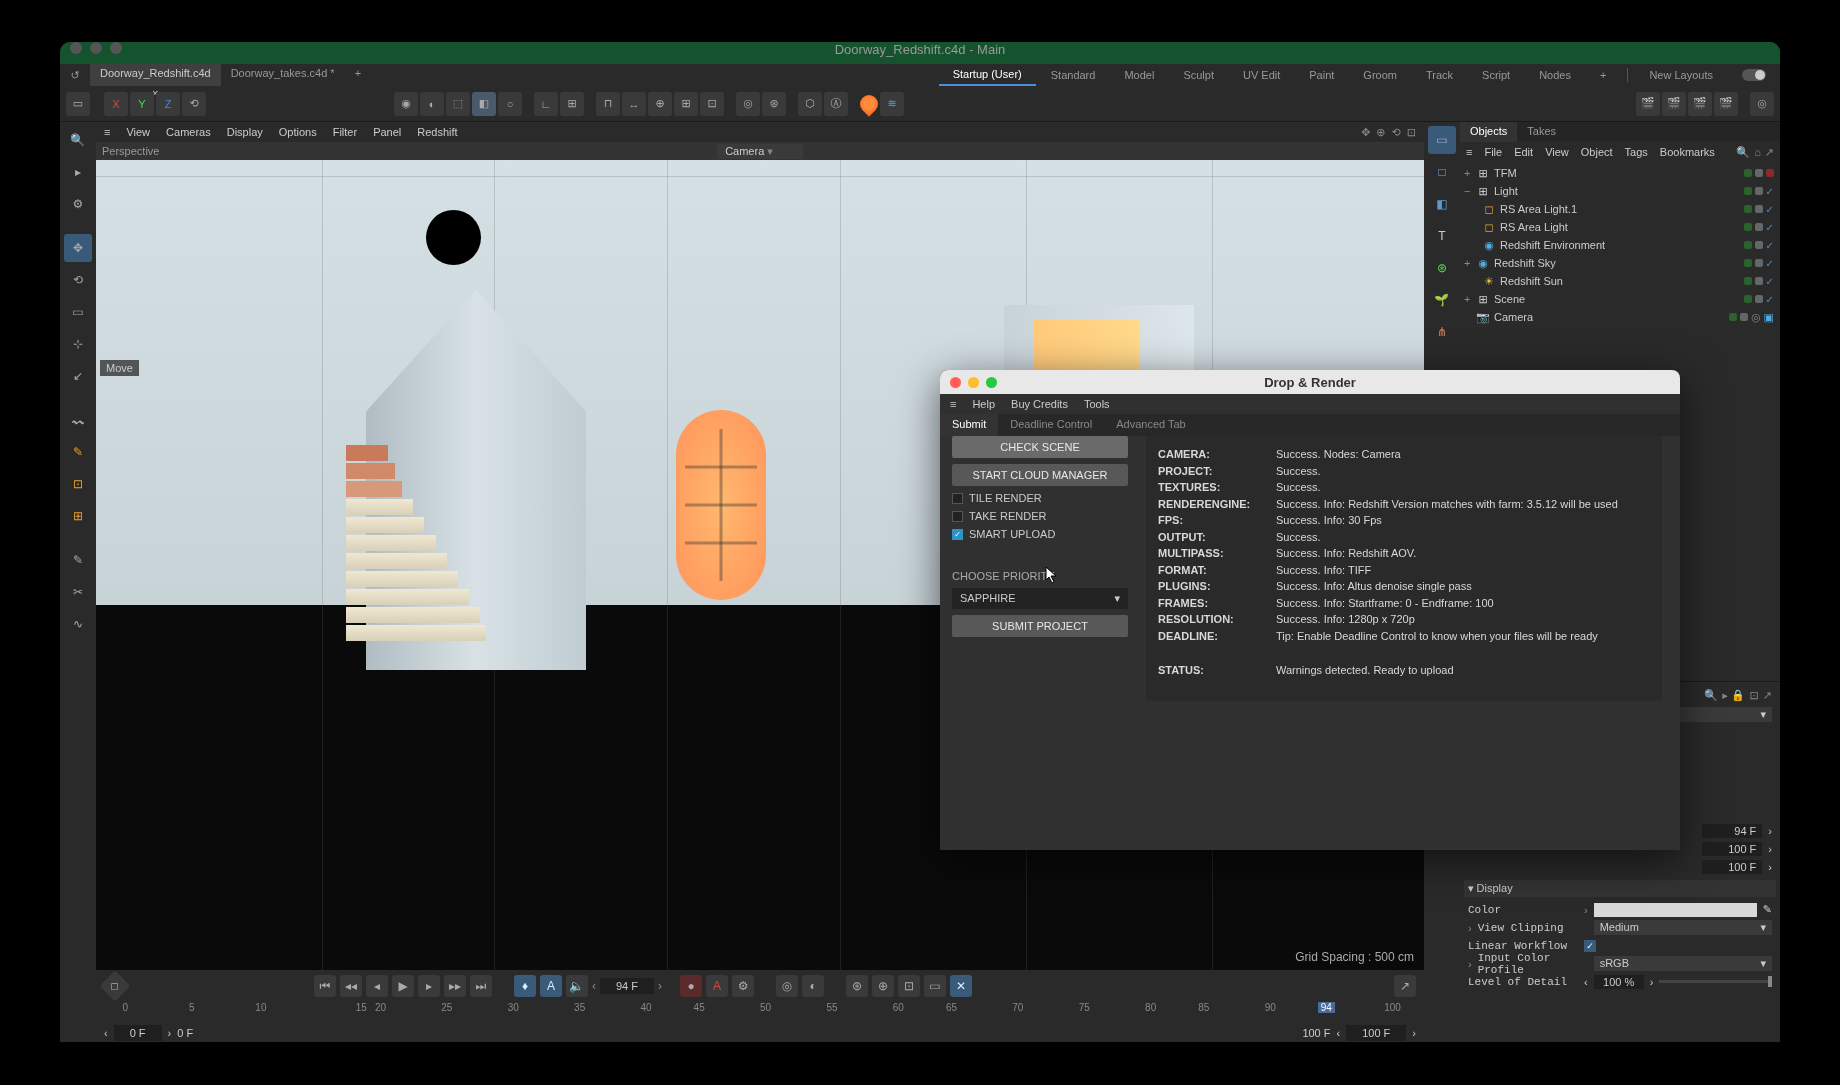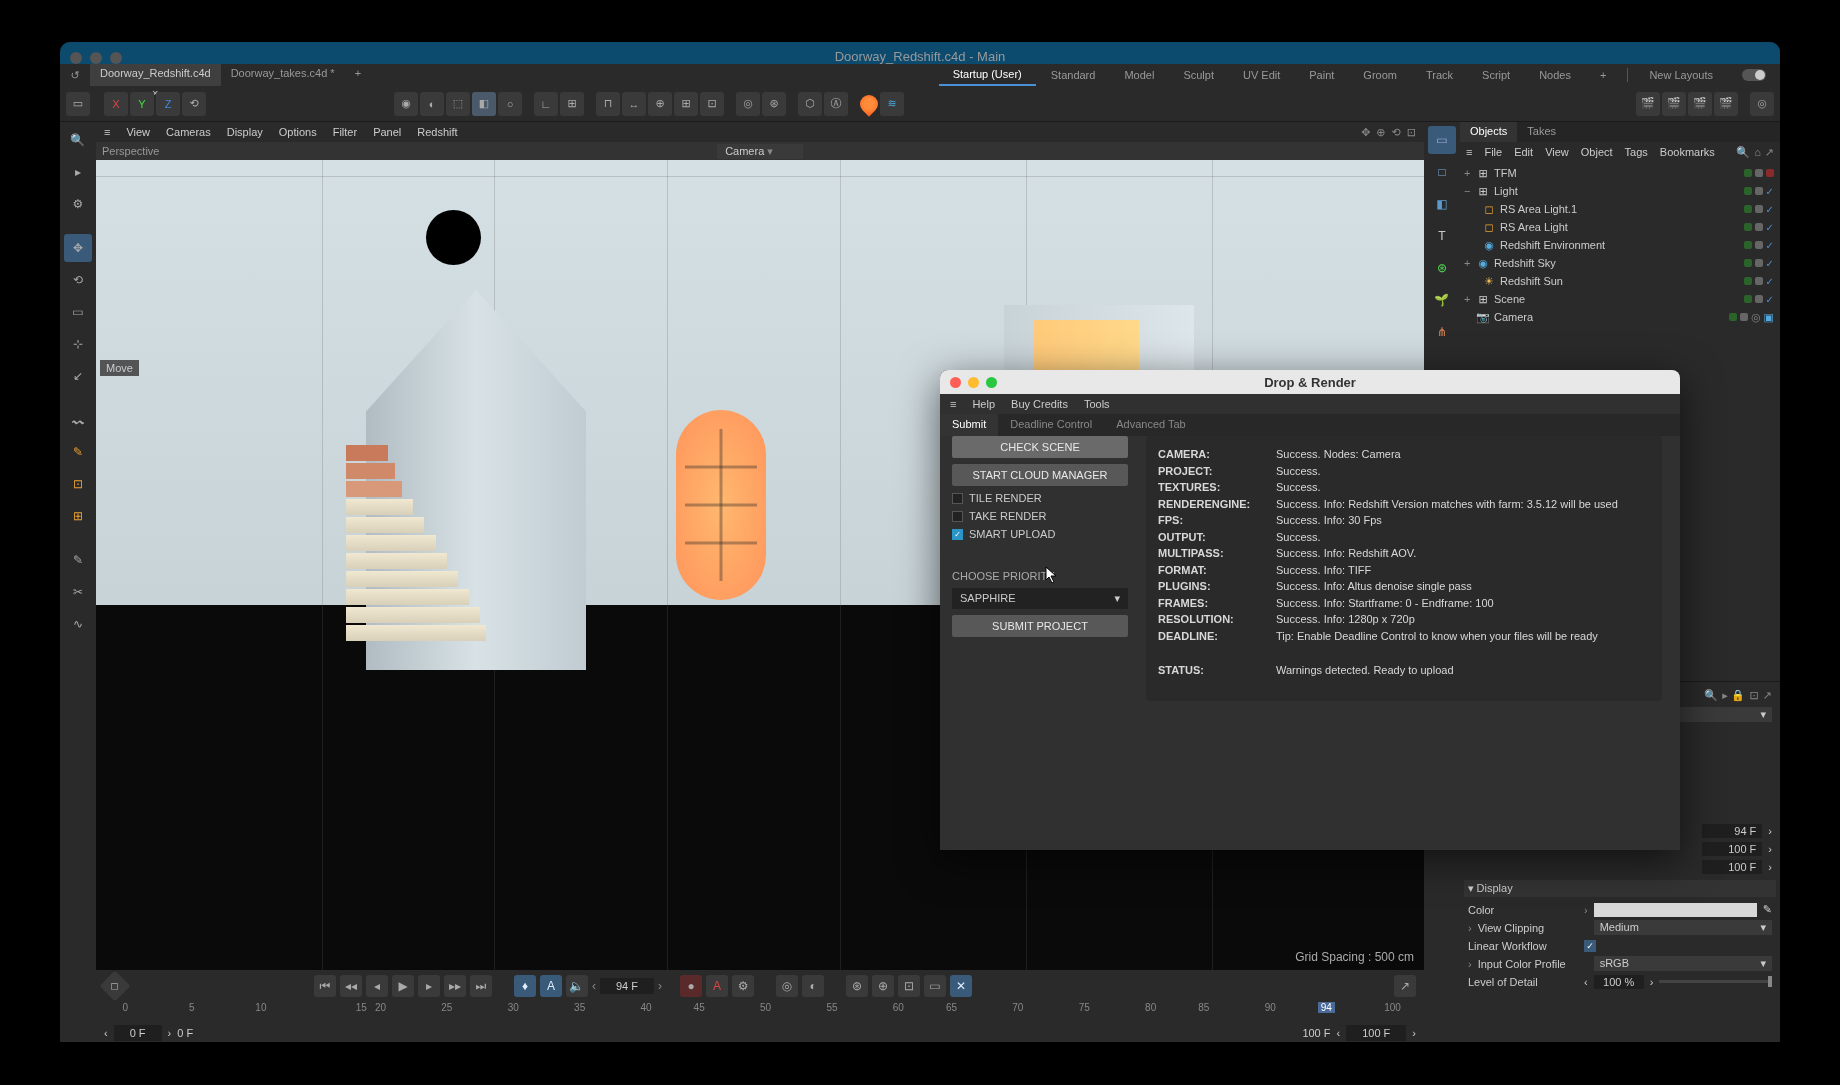--- a/index.html
+++ b/index.html
@@ -1,18 +1,18 @@
 <!DOCTYPE html>
 <html><head>
 <meta charset="utf-8">
 <style>
 * { margin: 0; padding: 0; box-sizing: border-box; font-family: -apple-system, "Segoe UI", Arial, sans-serif; }
 body { background: #000; width: 1840px; height: 1085px; overflow: hidden; font-size: 12px; color: #ccc; }
 .app-window { position: absolute; left: 60px; top: 42px; width: 1720px; height: 1000px; background: #2a2a2a; border-radius: 10px 10px 0 0; overflow: hidden; }
-.titlebar { height: 22px; background: #0c4a6e; display: flex; align-items: flex-end; position: relative; }
+.titlebar { height: 22px; background: #14532d; display: flex; align-items: flex-start; position: relative; }
 .traffic { display: flex; gap: 8px; padding-left: 10px; }
 .traffic span { width: 12px; height: 12px; border-radius: 50%; background: #555; }
 .title { position: absolute; left: 50%; transform: translateX(-50%); color: #999; font-size: 13px; }
 .tabbar { height: 22px; background: #2a2a2a; display: flex; align-items: center; color: #ccc; font-size: 11px; }
 .reload { width: 30px; text-align: center; color: #999; }
 .doc-tab { padding: 3px 10px; background: #3f3f3f; display: flex; align-items: center; gap: 8px; height: 100%; flex-direction: column; }
 .doc-tab.inactive { background: transparent; color: #999; }
 .layout-tabs { margin-left: auto; display: flex; gap: 1px; align-items: center; height: 100%; }
 .layout-tab { padding: 3px 14px; color: #999; height: 100%; display: flex; align-items: center; }
 .layout-tab.active { color: #fff; border-bottom: 2px solid #4a90d9; }
@@ -71,21 +71,21 @@
 .obj-row .indent { display: inline-block; }
 .obj-row .toggle { width: 12px; color: #888; }
 .obj-row .oicon { width: 14px; height: 14px; margin-right: 4px; display: inline-flex; align-items: center; justify-content: center; }
 .obj-row .dots { margin-left: auto; display: flex; gap: 3px; padding-right: 6px; align-items: center; }
 .dot { width: 8px; height: 8px; border-radius: 2px; background: #666; }
 .dot.g { background: #2a642a; }
 .dot.r { background: #8a2a2a; }
 .chk { color: #4a90d0; font-size: 10px; }
 .attr-panel { flex: 1; background: #2a2a2a; border-top: 1px solid #1a1a1a; padding: 4px 8px; font-size: 11px; overflow: hidden; }
 .attr-row { display: flex; align-items: center; height: 18px; gap: 6px; color: #ccc; }
-.attr-label { width: 110px; }
+.attr-label { width: 110px; font-family: Liberation Mono, monospace; }
 .attr-field { background: #1f1f1f; padding: 1px 6px; flex: 1; }
 .attr-combo { background: #3a3a3a; padding: 1px 6px; flex: 1; display: flex; justify-content: space-between; }
 .attr-check { width: 12px; height: 12px; background: #3a5a7a; display: inline-flex; align-items: center; justify-content: center; color: #fff; font-size: 9px; }
 .attr-slider { flex: 1; height: 3px; background: #444; position: relative; }
 .attr-slider::after { content:''; position: absolute; right: 0; top: -4px; width: 4px; height: 11px; background: #888; }
 .collapse-hdr { background: #333; padding: 2px 4px; margin: 4px -4px; color: #ccc; }
 
 
 .dr-window { position: absolute; left: 940px; top: 370px; width: 740px; height: 480px; background: #303030; border-radius: 8px 8px 0 0; box-shadow: 0 10px 40px rgba(0,0,0,0.6); overflow: hidden; }
 .dr-title { height: 24px; background: #e8e8e8; display: flex; align-items: center; position: relative; }

